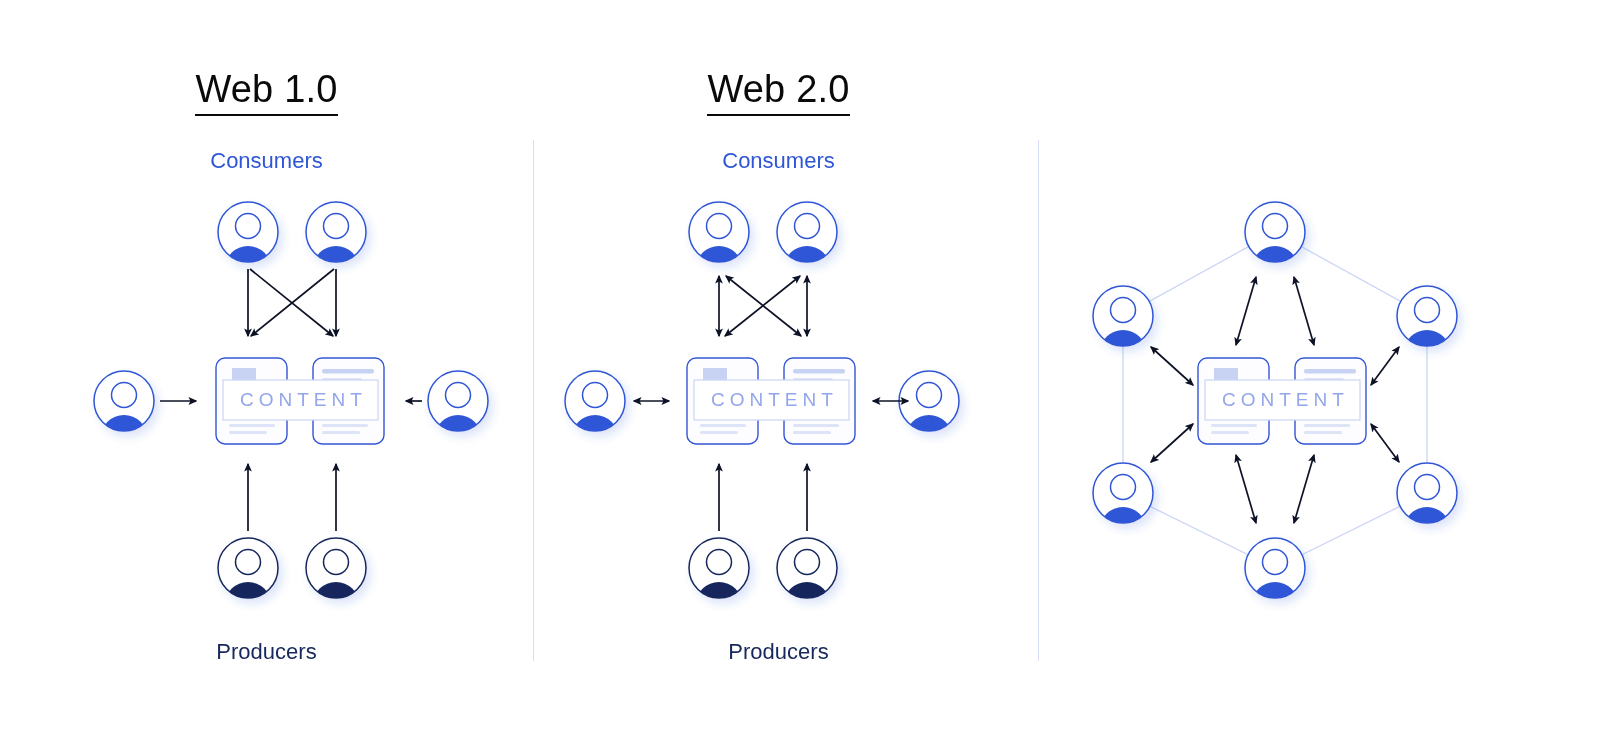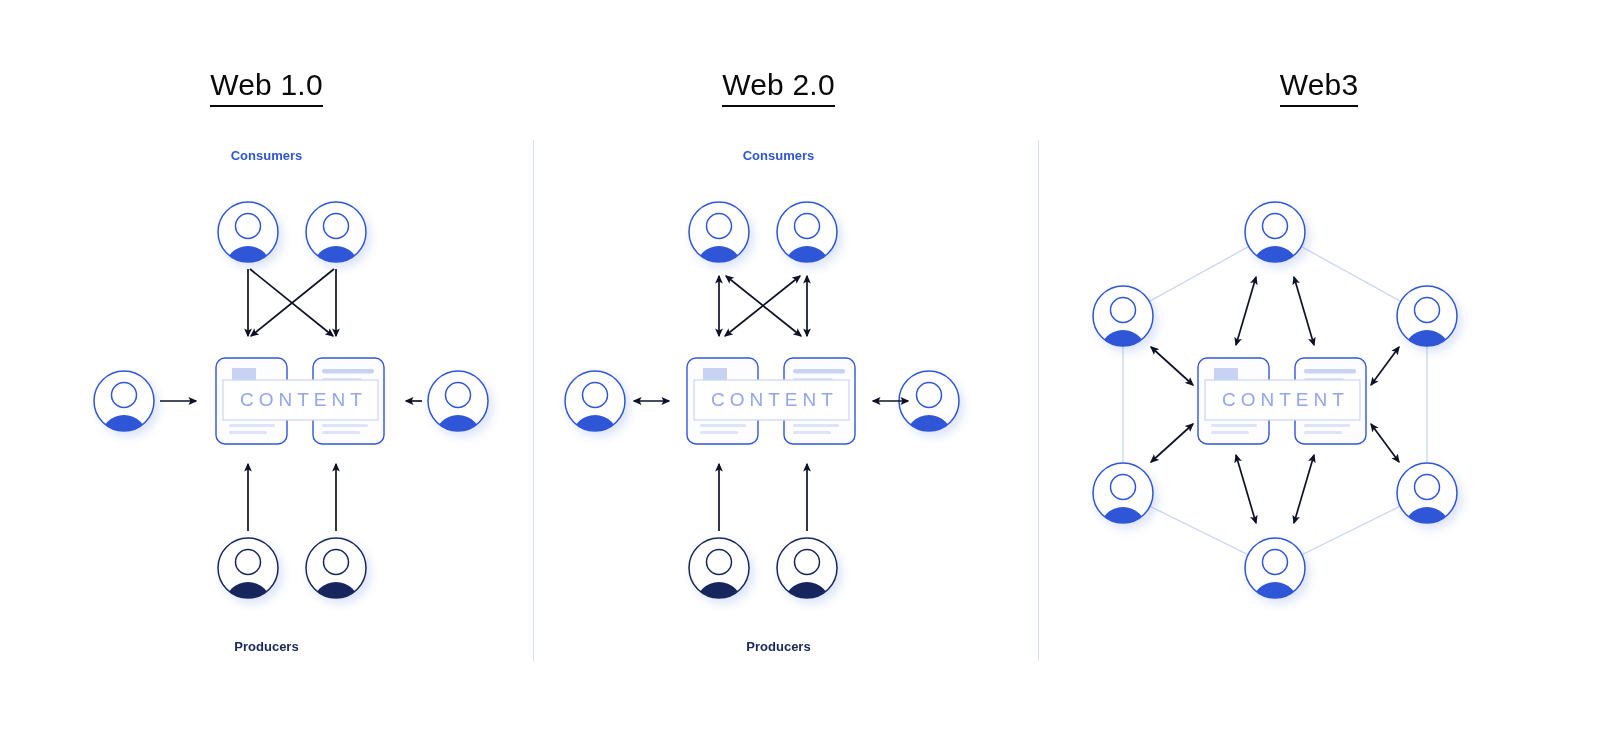--- a/index.html
+++ b/index.html
@@ -36,38 +36,38 @@
     background: #d8def5;
   }
   #divider-1 { left: 533px; }
   #divider-2 { left: 1038px; }
 
   .panel-title {
     position: absolute;
     top: 68px;
     width: 100%;
     text-align: center;
-    font-size: 30px;
+    font-size: 38px;
     font-weight: 400;
     color: #0a0a0a;
     letter-spacing: 0.2px;
     white-space: nowrap;
   }
   .panel-title span.t {
     display: inline-block;
     border-bottom: 2px solid #0a0a0a;
     padding-bottom: 3px;
   }
 
   .role-label {
     position: absolute;
     width: 100%;
     text-align: center;
-    font-size: 13px;
-    font-weight: 700;
+    font-size: 22px;
+    font-weight: 400;
     white-space: nowrap;
   }
   .role-consumers { top: 148px; color: #2f56d6; }
   .role-producers { top: 619px; color: #17285c; margin-top: 20px; }
 
   .svg-stage {
     position: absolute;
     left: 0;
     top: 0;
     width: 100%;
@@ -271,21 +271,20 @@
         <circle cx="0" cy="-6" r="12.5" fill="#ffffff" stroke="#17285c" stroke-width="1.5"></circle>
       </g>
       <g stroke="#0d1226" stroke-width="1.7" fill="none" marker-end="url(#ah2)">
         <line x1="209" y1="531" x2="209" y2="464"></line>
         <line x1="297" y1="531" x2="297" y2="464"></line>
       </g>
     </svg>
   </div>
 
   <div class="panel" id="panel-web3">
-    <div class="panel-title"><span class="t">Web3</span></div>
 
     <svg class="svg-stage" viewBox="0 0 562 752">
       <defs>
         <marker id="ah3" viewBox="0 0 10 10" refX="8.5" refY="5" markerWidth="5.2" markerHeight="5.2" orient="auto-start-reverse">
           <path d="M 0 0.6 L 10 5 L 0 9.4 L 2.2 5 Z" fill="#0d1226"></path>
         </marker>
         <filter id="sh3" x="-55%" y="-55%" width="220%" height="220%">
           <feDropShadow dx="4" dy="5" stdDeviation="4" flood-color="#2f56d6" flood-opacity="0.16"></feDropShadow>
         </filter>
         <clipPath id="clipA3">

